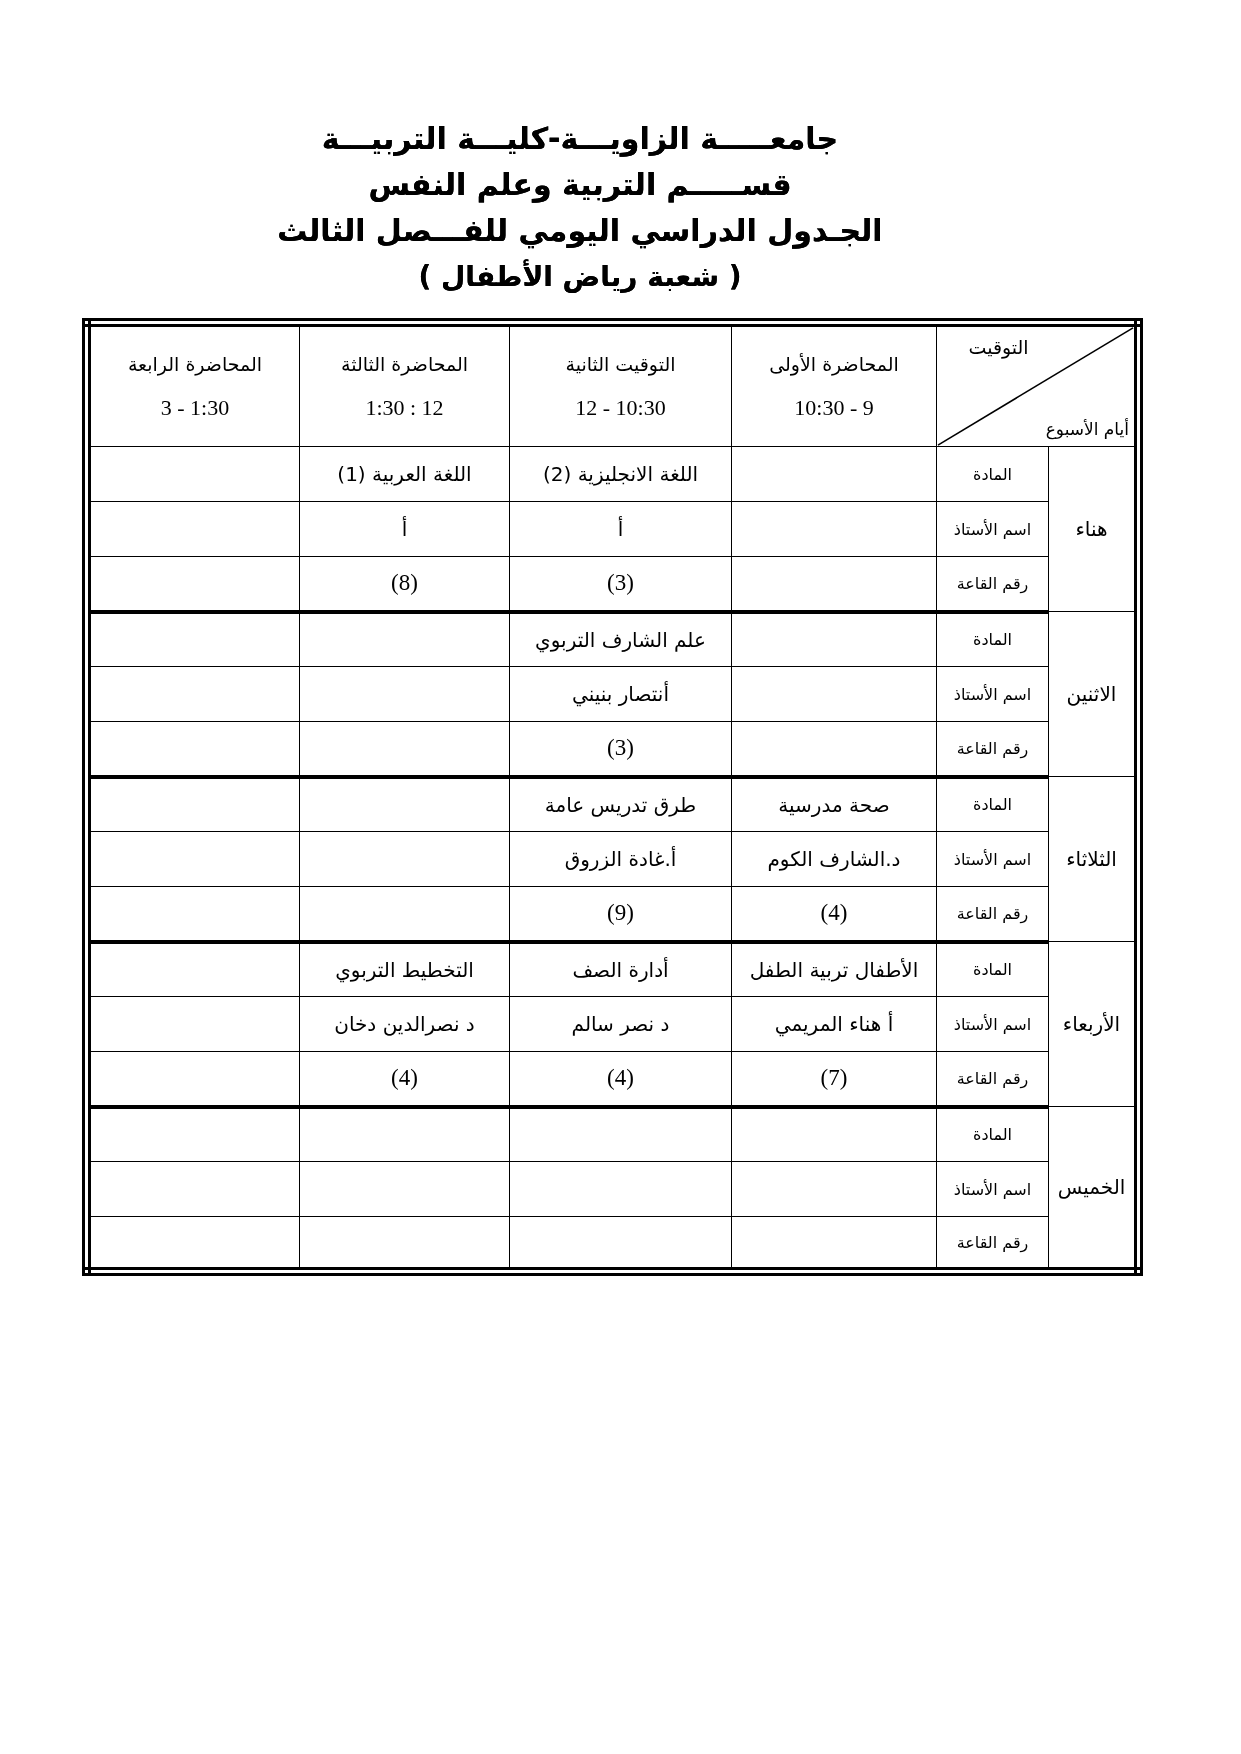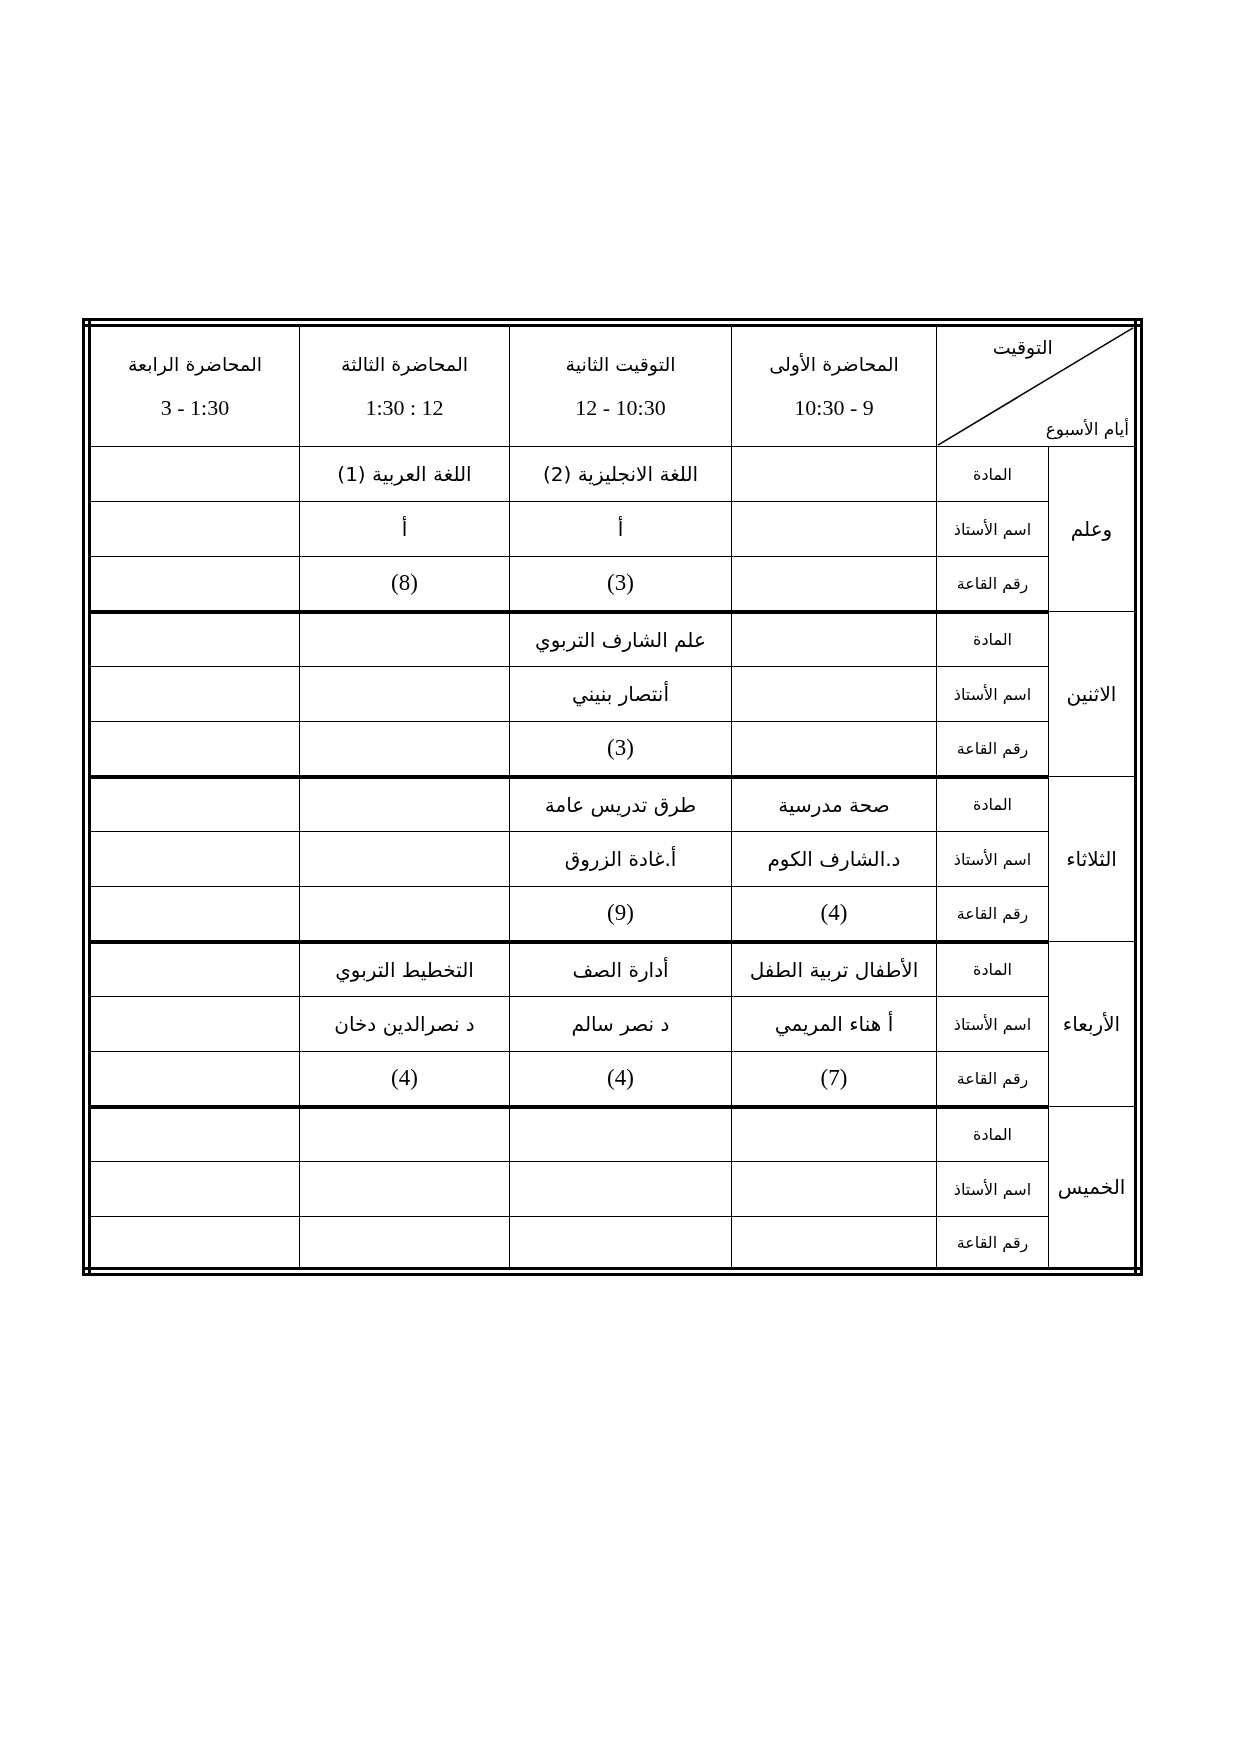--- a/index.html
+++ b/index.html
@@ -41,21 +41,21 @@
   .hname { font-size:19px; margin-bottom:20px;text-align:center; }
   .htime { font-family:"Liberation Serif", serif; font-size:22px; }
 
   
   .corner {
     background:#f2f2f2; position:relative;
     border:6px double #000; border-bottom:7px solid #000;
   }
   .corner-top {
     position:absolute; top:9px; left:16%; width:55%;
-    text-align:center; font-size:19px;
+    text-align:left; font-size:19px;
   }
   .corner-bottom {
     position:absolute; bottom:7px; right:5px; font-size:17px; white-space:nowrap;
   }
   .diag { position:absolute; left:0; top:0; width:100%; height:100%; display:block; }
 
   
   .day {
     background:#efefef; border:5px solid #000;
     box-shadow: inset 0 0 0 2px #fff;
@@ -71,20 +71,26 @@
   .room-val { font-family:"Liberation Serif", serif; font-size:23px; }
 
   
   tr.block-end td { border-bottom:4px solid #000; }
 </style>
 </head>
 <body>
 
 <div class="page">
 
+  <div class="titles">
+    <div class="t">جامعـــــة الزاويـــة-كليـــة التربيـــة</div>
+    <div class="t">قســـــم التربية وعلم النفس</div>
+    <div class="t">الجـدول الدراسي اليومي للفـــصل الثالث</div>
+    <div class="t t4">( شعبة رياض الأطفال )</div>
+  </div>
 
   <table class="sched">
     <colgroup>
       <col style="width:90px">
         <col style="width:112px">
       <col style="width:205px">
         <col style="width:222px">
       <col style="width:210px">
         <col style="width:213px">
     </colgroup>
@@ -110,21 +116,21 @@
         <div class="hname">المحاضرة الثالثة</div>
         <div class="htime" dir="ltr">1:30 : 12</div>
       </td>
       <td class="hcell">
         <div class="hname">المحاضرة الرابعة</div>
         <div class="htime" dir="ltr">3 - 1:30</div>
       </td>
     </tr>
 
     <tr class="body-row">
-      <td class="day" rowspan="3">وعلم</td>
+      <td class="day" rowspan="3">هناء</td>
       <td class="rlabel">المادة</td>
       <td class="cell"></td>
       <td class="cell">اللغة الانجليزية (2)</td>
       <td class="cell lec3">اللغة العربية (1)</td>
       <td class="cell"></td>
     </tr>
     <tr class="body-row">
       <td class="rlabel">اسم الأستاذ</td>
       <td class="cell"></td>
       <td class="cell">أ</td>

